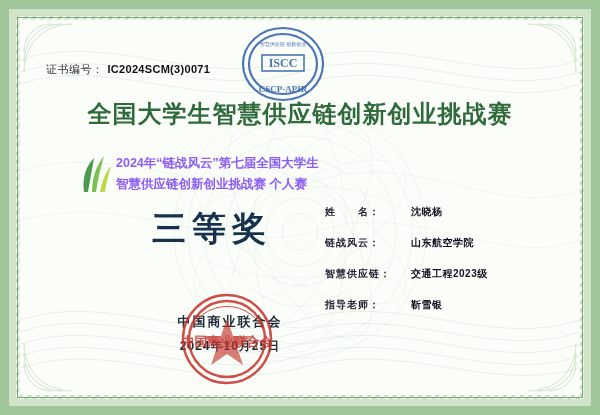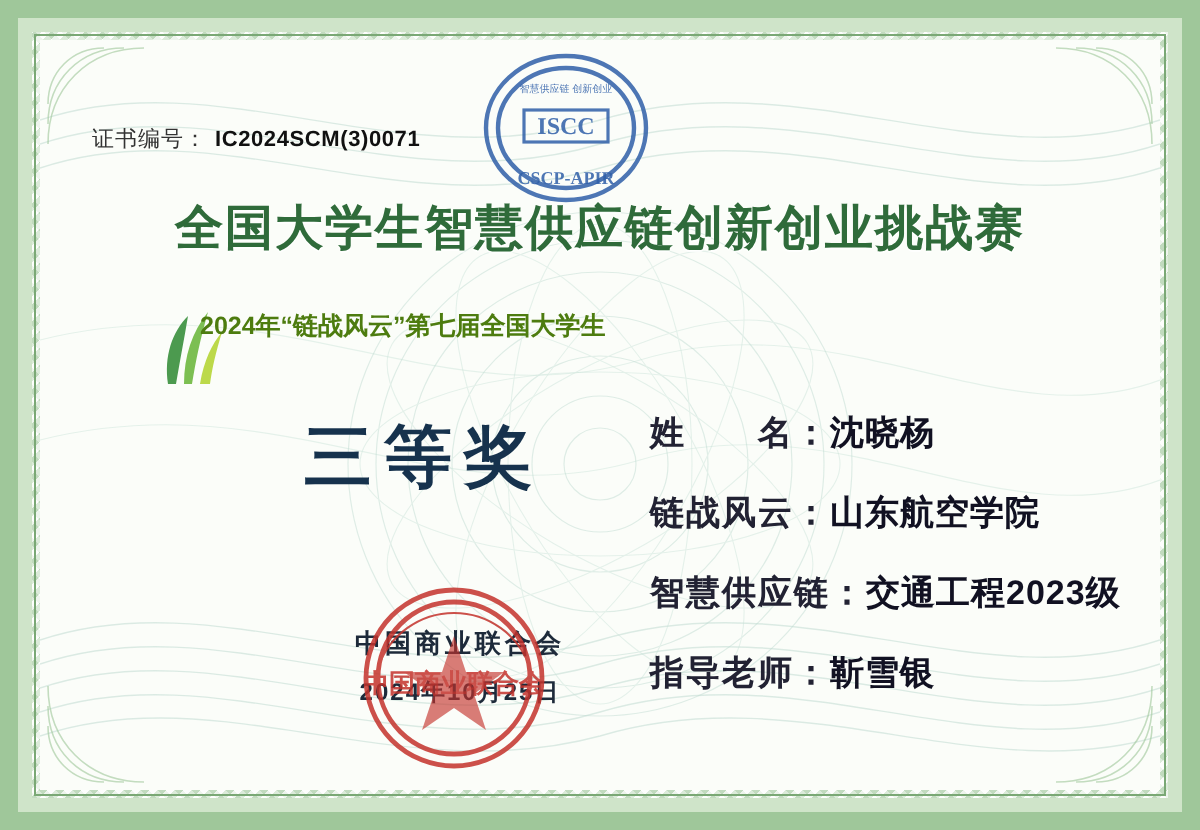--- a/index.html
+++ b/index.html
@@ -102,25 +102,25 @@
     font-family: "DejaVu Serif", serif;
     font-size: 24px;
     font-weight: bold;
     color: #2f6b3a;
     letter-spacing: 1px;
     text-shadow: 0 1px 0 rgba(255,255,255,0.8);
   }
   
   .subtitle-block {
     position: absolute;
-    left: 80px;
+    left: 96px;
     top: 133px;
     width: 330px;
     font-size: 12.5px;
-    color: #4d7c0f;
+    color: #8b5cf6;
     line-height: 21px;
     font-weight: bold;
   }
   .subtitle-line { white-space: nowrap; }
   
   .leaf-logo {
     position: absolute;
     left: 58px;
     top: 132px;
     width: 34px;
@@ -138,21 +138,21 @@
     font-weight: bold;
     color: #16324d;
     letter-spacing: 6px;
   }
   
   .fields {
     position: absolute;
     left: 305px;
     top: 185px;
     width: 250px;
-    font-size: 17px;
+    font-size: 10px;
     color: #20304a;
   }
   .field-row {
     display: flex;
     align-items: baseline;
     margin-bottom: 17px;
     white-space: nowrap;
   }
   .field-label {
     color: #223;
@@ -298,20 +298,21 @@
     <div class="main-title">全国大学生智慧供应链创新创业挑战赛</div>
 
     <svg class="leaf-logo" viewBox="0 0 34 42">
       <path d="M6,40 C4,26 8,14 16,6 C14,18 12,28 10,40 Z" fill="#4c9a4f"></path>
       <path d="M14,40 C14,26 18,14 26,4 C22,18 20,28 18,40 Z" fill="#7cbf52"></path>
       <path d="M22,40 C24,28 28,20 33,14 C30,24 28,32 27,40 Z" fill="#bcd94a"></path>
     </svg>
 
     <div class="subtitle-block">
       <div class="subtitle-line">2024年“链战风云”第七届全国大学生</div>
+      <div class="subtitle-line">智慧供应链创新创业挑战赛 个人赛</div>
     </div>
 
     <div class="award-level">三等奖</div>
 
     <div class="fields">
       <div class="field-row">
         <span class="field-label">姓　　名：</span>
         <span class="field-value">沈晓杨</span>
       </div>
       <div class="field-row">

